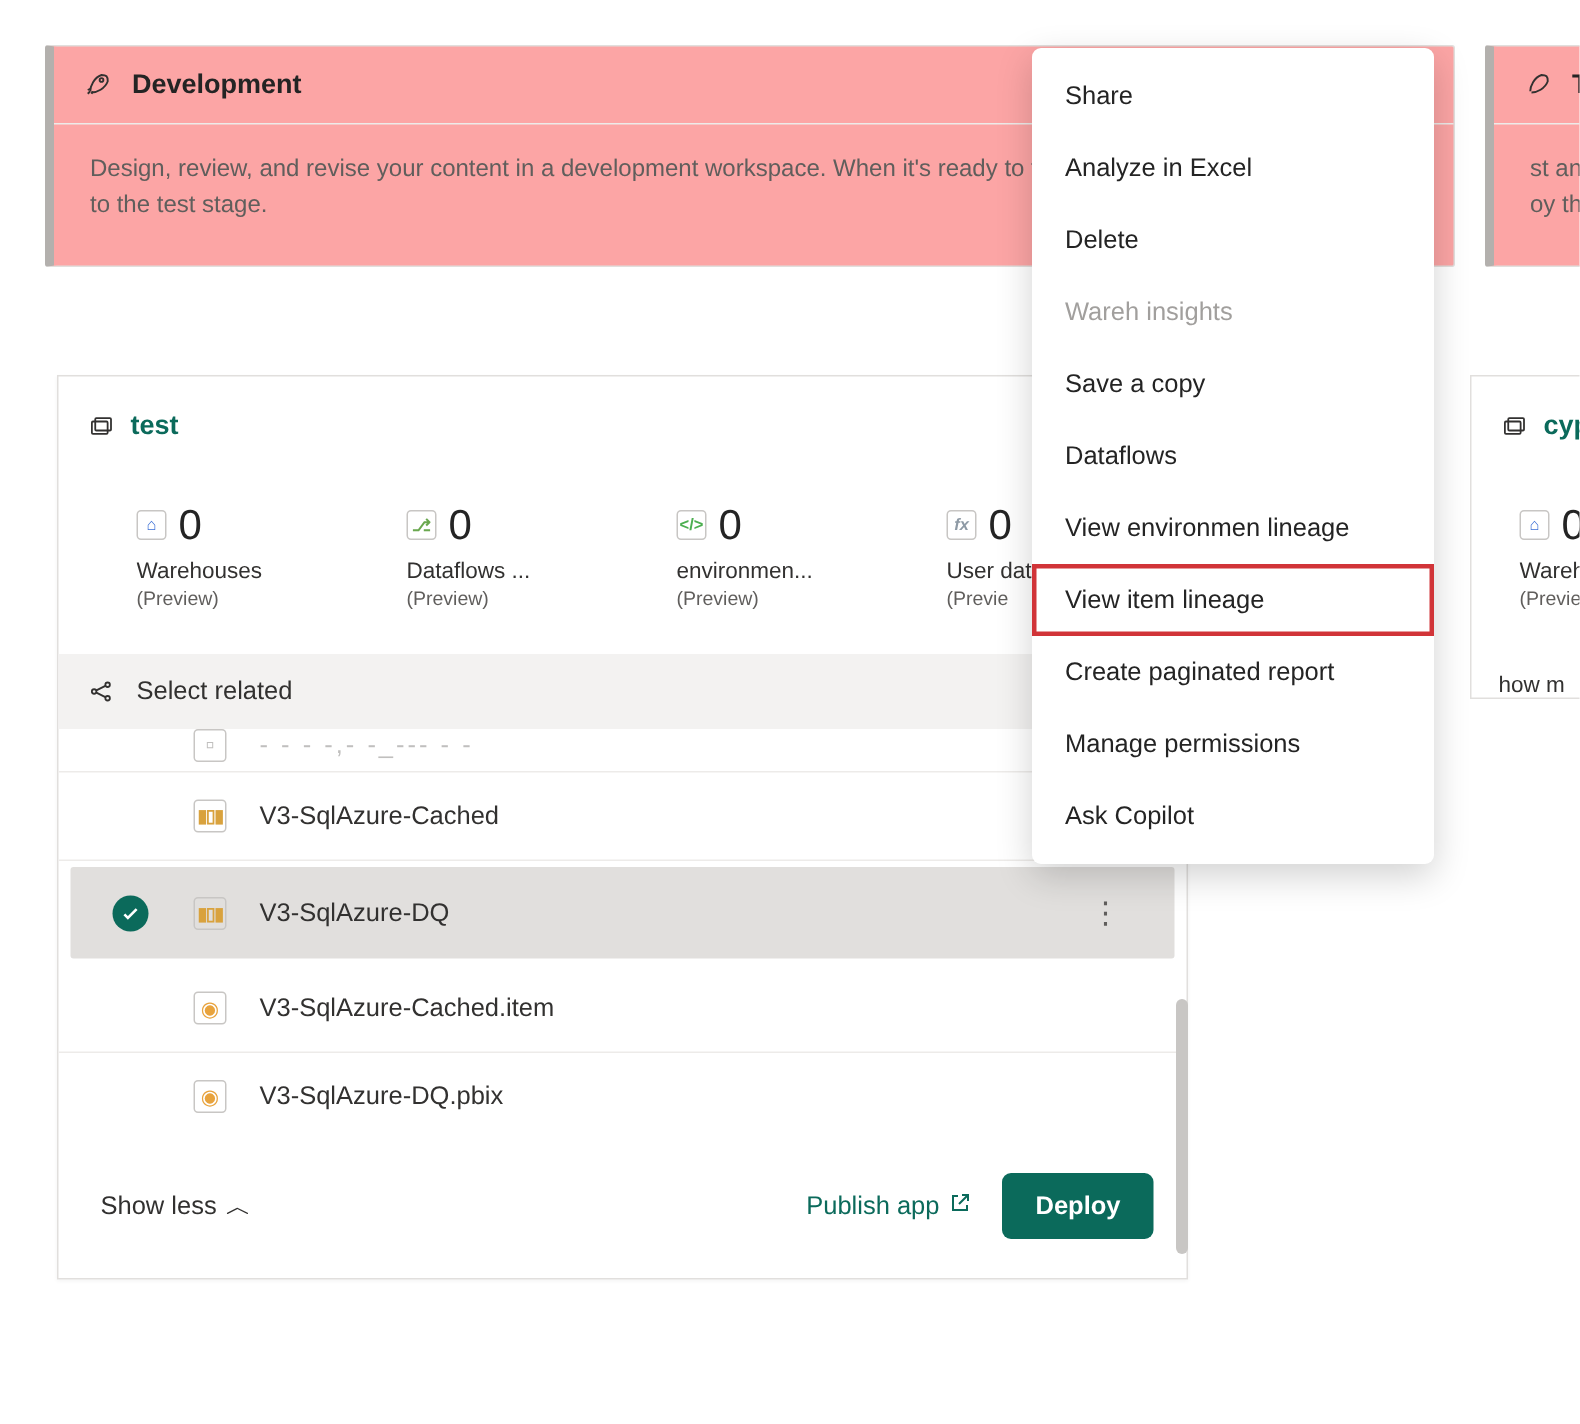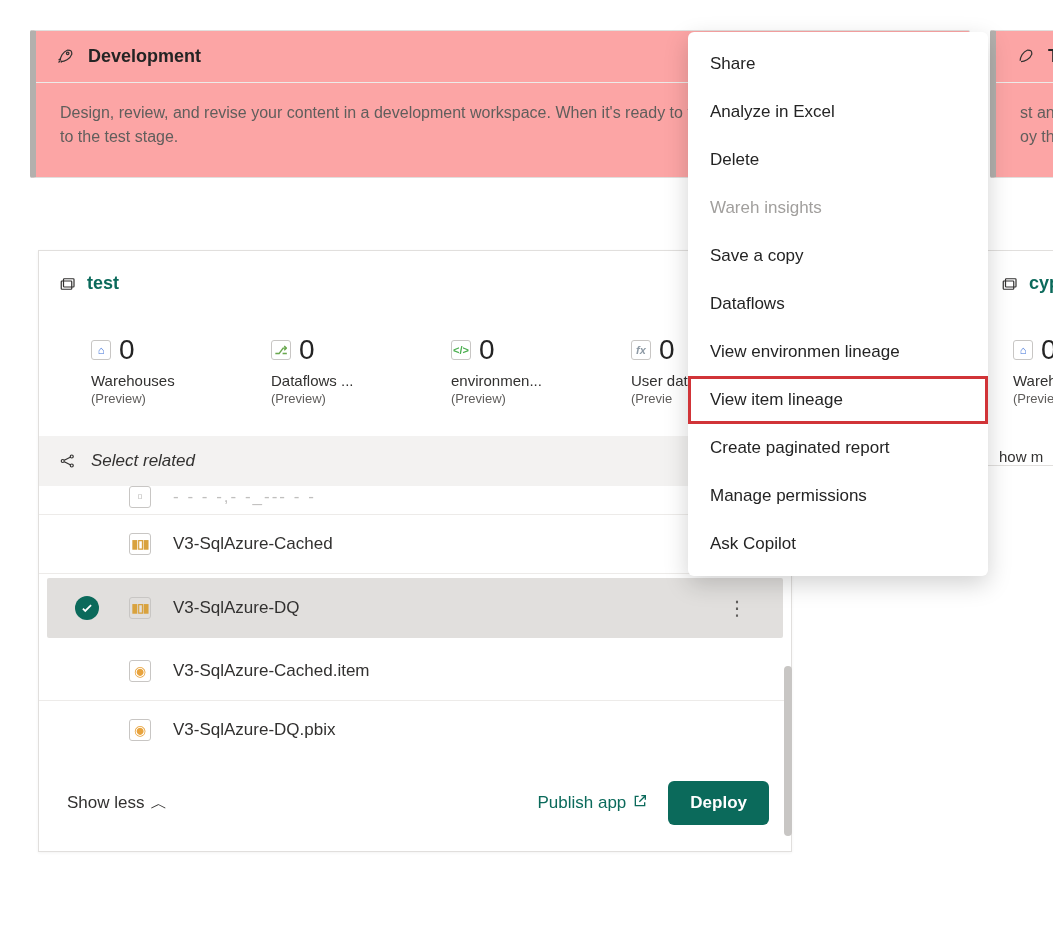--- a/index.html
+++ b/index.html
@@ -121,21 +121,20 @@
   }
 
   .select-bar {
     background: #f3f2f1;
     display: flex;
     align-items: center;
     padding: 14px 20px;
     font-size: 17px;
     color: #323130;
     gap: 14px;
-    font-style: italic;
   }
   .select-bar .spacer { flex: 1; }
   .close-x {
     font-size: 18px;
     color: #323130;
     cursor: pointer;
     padding: 0 4px;
   }
   .share-icon { width: 18px; height: 18px; }
 
@@ -255,21 +254,21 @@
     font-size: 15px;
     padding: 12px 0 0 18px;
     color: #323130;
   }
 
   
   .context-menu {
     position: absolute;
     left: 688px;
     top: 32px;
-    width: 300px;
+    width: 268px;
     background: #fff;
     border-radius: 6px;
     box-shadow: 0 8px 24px rgba(0,0,0,0.18);
     padding: 8px 0;
     z-index: 100;
   }
   .menu-item {
     padding: 14px 22px;
     font-size: 17px;
     color: #242424;

